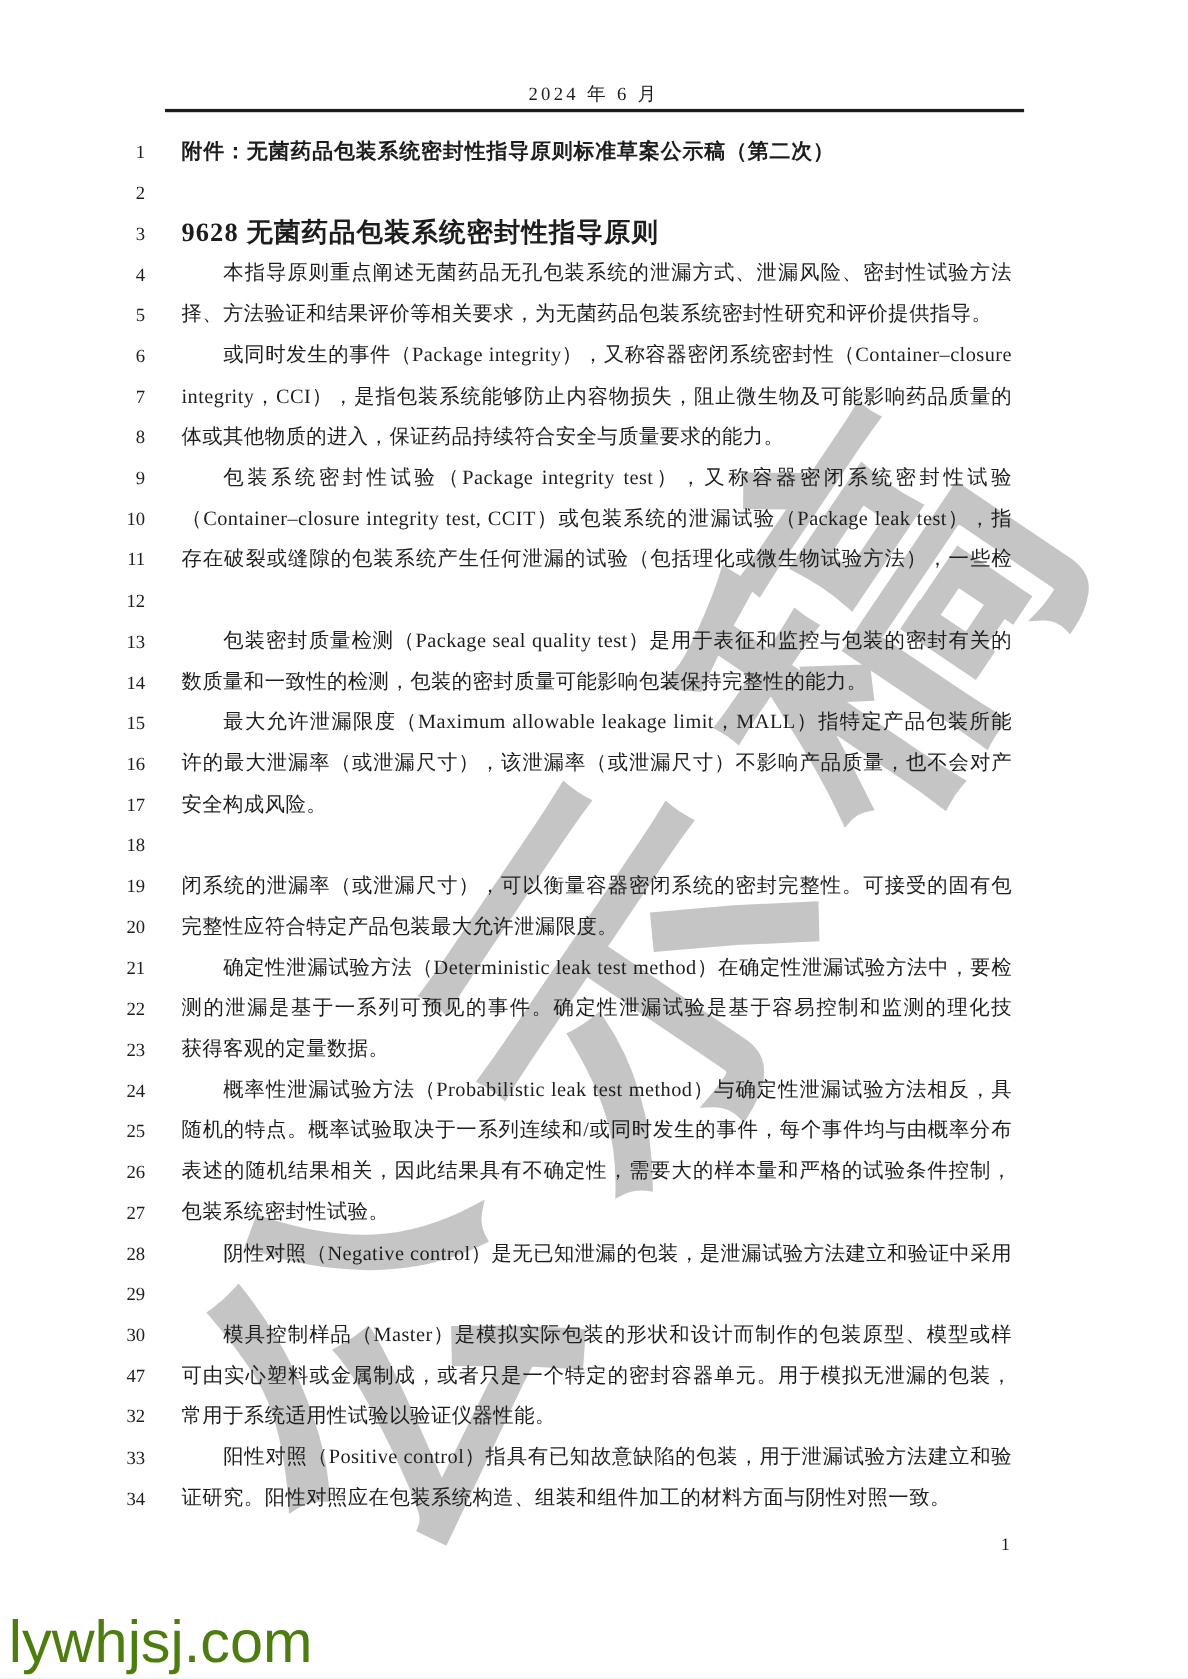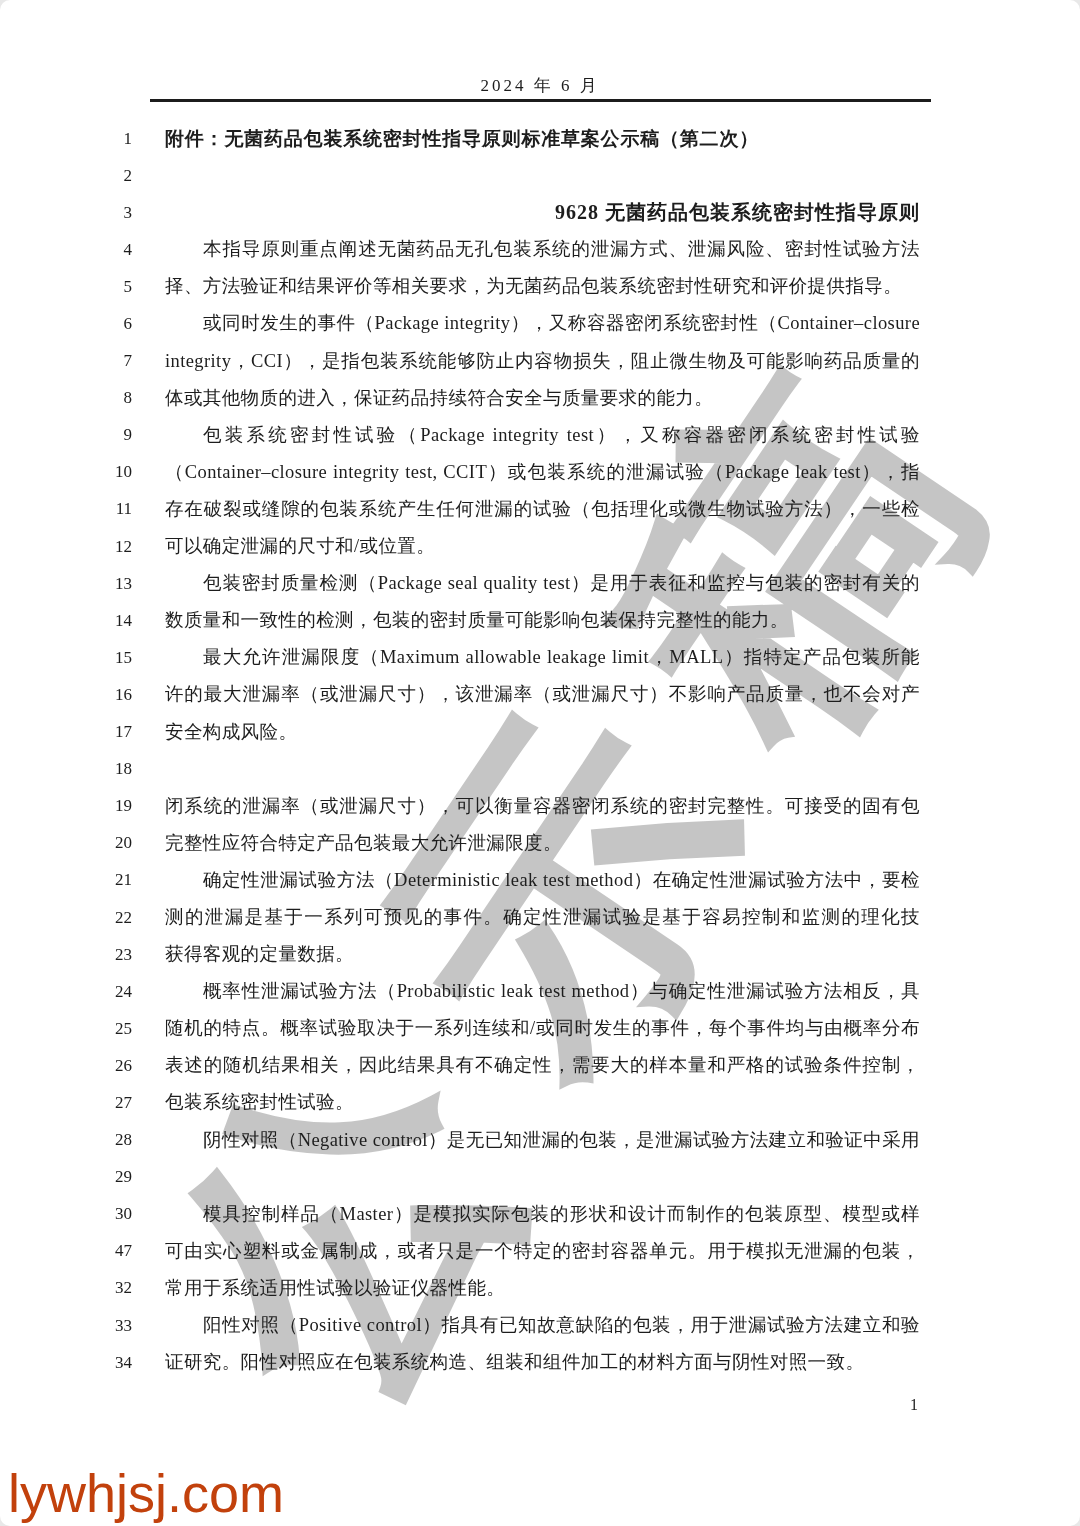--- a/index.html
+++ b/index.html
@@ -4,21 +4,20 @@
 <style>
   html,body { margin:0; padding:0; background:#e8e8e8; }
   .page {
     position:relative;
     width:1080px; height:1526px;
     margin:0 auto;
     background:#ffffff;
     overflow:hidden;
     font-family:"Liberation Serif","DejaVu Serif",serif;
     color:#1d1d1d;
-    border-radius:10px;
   }
   
   .header-date {
     position:absolute; top:74px; left:150px; width:780px;
     text-align:center; font-size:17px; letter-spacing:3px;
   }
   .header-rule {
     position:absolute; top:99px; left:150px; width:781px; height:3px;
     background:#1c1c1c;
   }
@@ -49,33 +48,33 @@
     white-space:nowrap; overflow:visible;
     letter-spacing:0.4px;
   }
   .line-text.indent { padding-left:38px; width:717px; }
   .line-text.justify {
     white-space:normal; overflow:hidden; height:37.1px;
     text-align:justify; text-align-last:justify;
   }
   .line-text.bold { font-weight:bold; font-size:19px; letter-spacing:0.8px; }
   .line-text.heading {
-    font-weight:bold; font-size:20px; text-align:right;
+    font-weight:bold; font-size:24px; text-align:left;
     letter-spacing:1px;
   }
   
   .page-number {
     position:absolute; top:1396px; left:150px; width:768px;
     text-align:right; font-size:16px; z-index:2;
   }
   
   .site-watermark {
     position:absolute; left:8px; top:1462px;
     font-family:"Liberation Sans","DejaVu Sans",sans-serif;
-    font-size:54px; font-weight:400; color:#c2410c;
+    font-size:54px; font-weight:400; color:#4d7c0f;
     letter-spacing:0px; z-index:3;
   }
 </style>
 </head>
 <body>
 
 <div class="page">
 
   <div class="header-date">2024 年 6 月</div>
   <div class="header-rule"></div>
@@ -122,21 +121,20 @@
       <div class="line-row">
     <div class="line-no">10</div>
     <div class="line-text justify">（Container–closure integrity test, CCIT）或包装系统的泄漏试验（Package leak test），指检测</div>
   </div>
       <div class="line-row">
     <div class="line-no">11</div>
     <div class="line-text justify">存在破裂或缝隙的包装系统产生任何泄漏的试验（包括理化或微生物试验方法），一些检测</div>
   </div>
       <div class="line-row">
     <div class="line-no">12</div>
-    <div class="line-text">可以确定泄漏的尺寸和/或位置。</div>
   </div>
       <div class="line-row">
     <div class="line-no">13</div>
     <div class="line-text indent justify">包装密封质量检测（Package seal quality test）是用于表征和监控与包装的密封有关的参</div>
   </div>
       <div class="line-row">
     <div class="line-no">14</div>
     <div class="line-text">数质量和一致性的检测，包装的密封质量可能影响包装保持完整性的能力。</div>
   </div>
       <div class="line-row">

